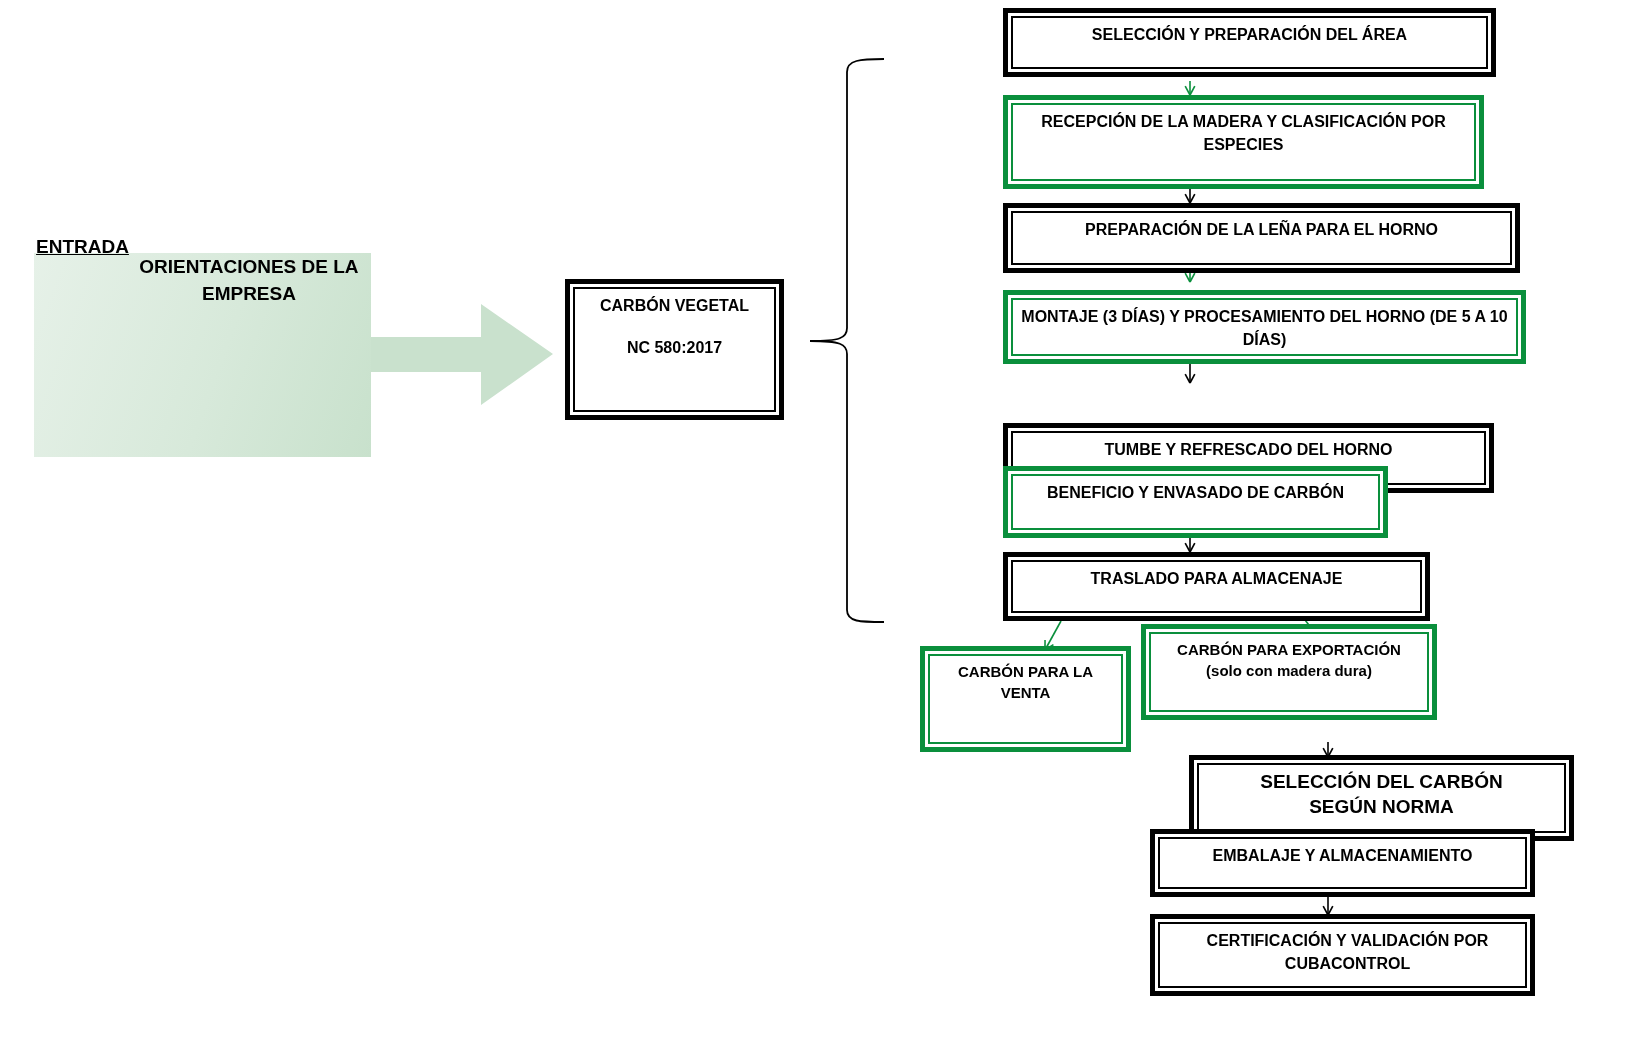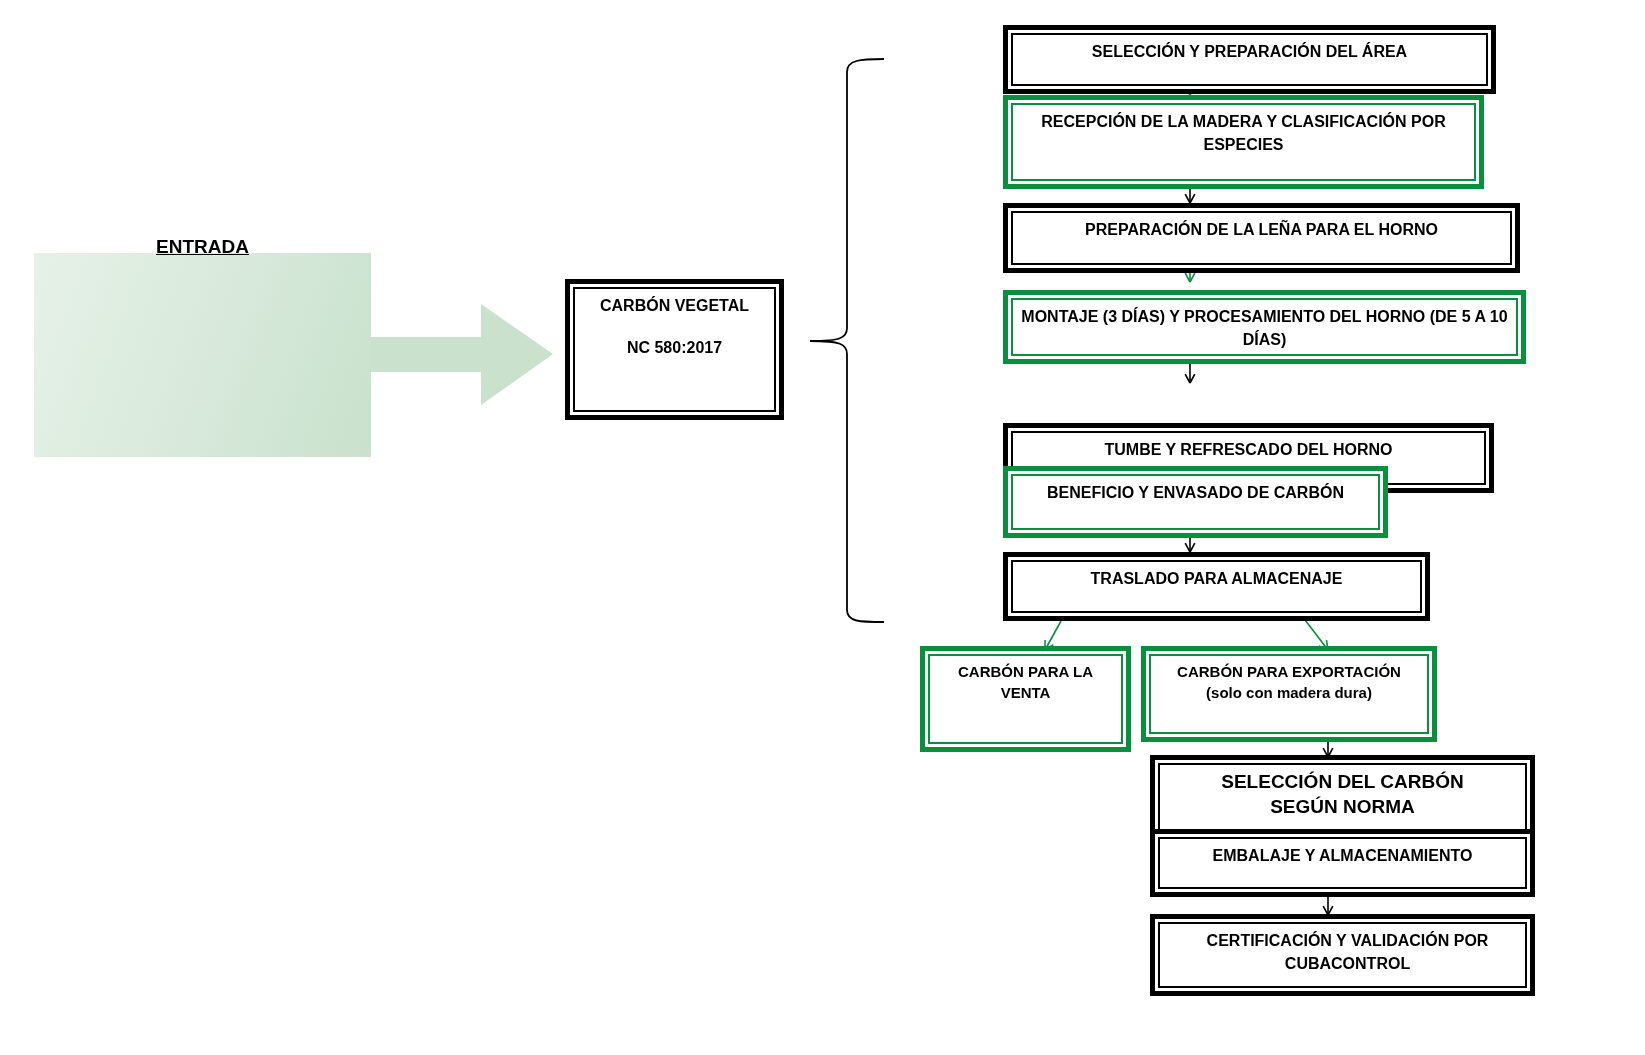--- a/index.html
+++ b/index.html
@@ -29,20 +29,21 @@
   .box.green .inner { border-color: #0a8f3c; }
   .box.big .inner { font-size: 19px; line-height: 25px; padding-top: 4px; }
   .box.small-text .inner { font-size: 15px; line-height: 21px; }
   svg.overlay { position: absolute; left: 0; top: 0; pointer-events: none; }
 </style>
 </head>
 <body>
 
 <div id="entrada-box" class="abs">
   <div class="title">ENTRADA</div>
+  <div style="width:240px">ORIENTACIONES DE LA EMPRESA</div>
 </div>
 
 <svg class="overlay" width="1645" height="1055">
   <polygon points="371,337 481,337 481,304 553,354 481,405 481,372 371,372" fill="#c9e1cd"></polygon>
 
   <path d="M884,59 C860,59 847,60 847,72 L847,328 C847,338 840,341 810,341 C840,341 847,344 847,354 L847,610 C847,622 860,622 884,622" fill="none" stroke="#000" stroke-width="1.8"></path>
 
   <g id="arrows">
       <g>
         <line x1="1190" y1="81" x2="1190" y2="95" stroke="#0a8f3c" stroke-width="1.6"></line>
@@ -102,21 +103,21 @@
     </g>
 </svg>
 
 <div class="box black" style="left:565px;top:279px;width:219px;height:141px;">
   <div class="inner">
     <div>CARBÓN VEGETAL</div>
     <div style="margin-top:19px;">NC 580:2017</div>
   </div>
 </div>
 
-<div class="box black" style="left:1003px;top:25px;width:493px;height:69px;">
+<div class="box black" style="left:1003px;top:8px;width:493px;height:69px;">
   <div class="inner">SELECCIÓN Y PREPARACIÓN DEL ÁREA</div>
 </div>
 <div class="box green" style="left:1003px;top:95px;width:481px;height:94px;">
   <div class="inner">RECEPCIÓN DE LA MADERA Y CLASIFICACIÓN POR ESPECIES</div>
 </div>
 <div class="box black" style="left:1003px;top:203px;width:517px;height:70px;">
   <div class="inner">PREPARACIÓN DE LA LEÑA PARA EL HORNO</div>
 </div>
 <div class="box green" style="left:1003px;top:290px;width:523px;height:74px;">
   <div class="inner">MONTAJE (3 DÍAS) Y PROCESAMIENTO DEL HORNO (DE 5 A 10 DÍAS)</div>
@@ -129,28 +130,28 @@
 </div>
 <div class="box black" style="left:1003px;top:552px;width:427px;height:69px;">
   <div class="inner">TRASLADO PARA ALMACENAJE</div>
 </div>
 
 <div class="box green small-text" style="left:920px;top:646px;width:211px;height:106px;">
   <div class="inner">
     <div style="padding:0 18px;">CARBÓN PARA LA VENTA</div>
   </div>
 </div>
-<div class="box green small-text" style="left:1141px;top:646px;width:296px;height:96px;padding-left:40px;">
+<div class="box green small-text" style="left:1141px;top:624px;width:296px;height:96px;padding-left:40px;">
   <div class="inner">
     <div>CARBÓN PARA EXPORTACIÓN</div>
     <div>(solo con madera dura)</div>
   </div>
 </div>
 
-<div class="box black big" style="left:1150px;top:755px;width:385px;height:86px;">
+<div class="box black big" style="left:1189px;top:755px;width:385px;height:86px;">
   <div class="inner" style="padding-left:30px;padding-right:30px;">SELECCIÓN DEL CARBÓN SEGÚN NORMA</div>
 </div>
 <div class="box black" style="left:1150px;top:829px;width:385px;height:68px;">
   <div class="inner">EMBALAJE Y ALMACENAMIENTO</div>
 </div>
 <div class="box black" style="left:1150px;top:914px;width:385px;height:82px;">
   <div class="inner" style="padding-left:40px;padding-right:30px;">CERTIFICACIÓN Y VALIDACIÓN POR CUBACONTROL</div>
 </div>
 
 </body></html>

